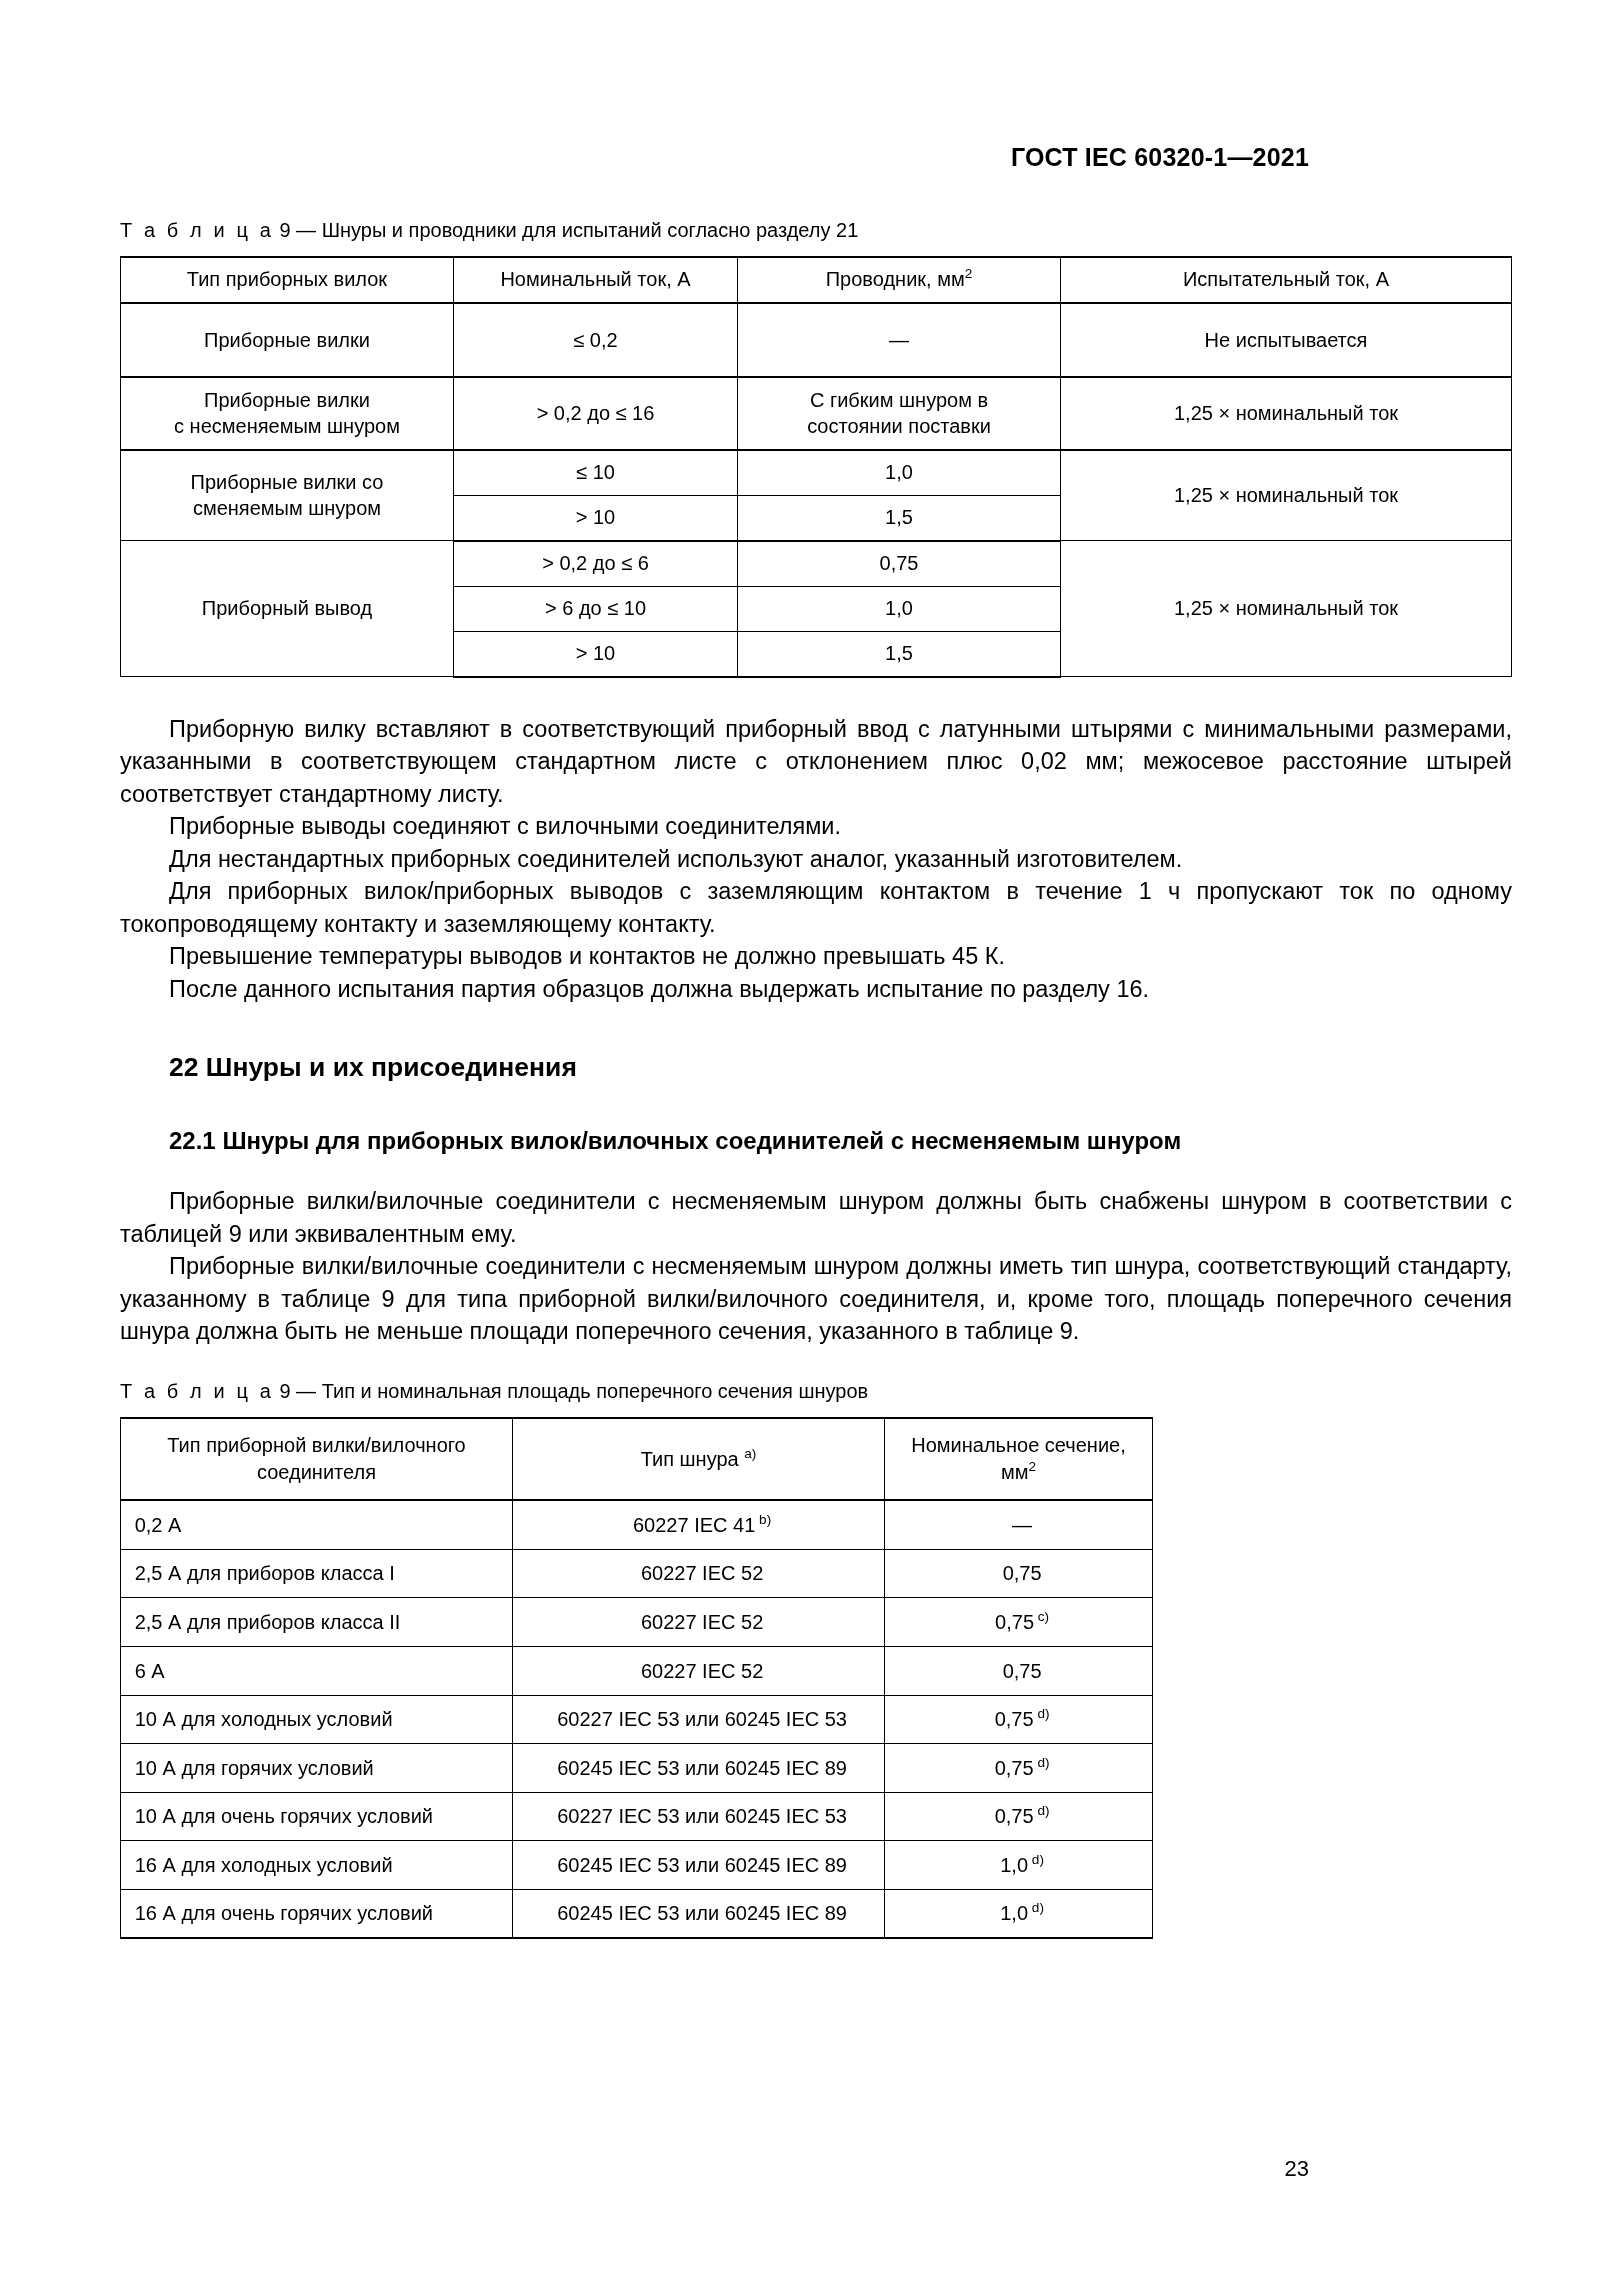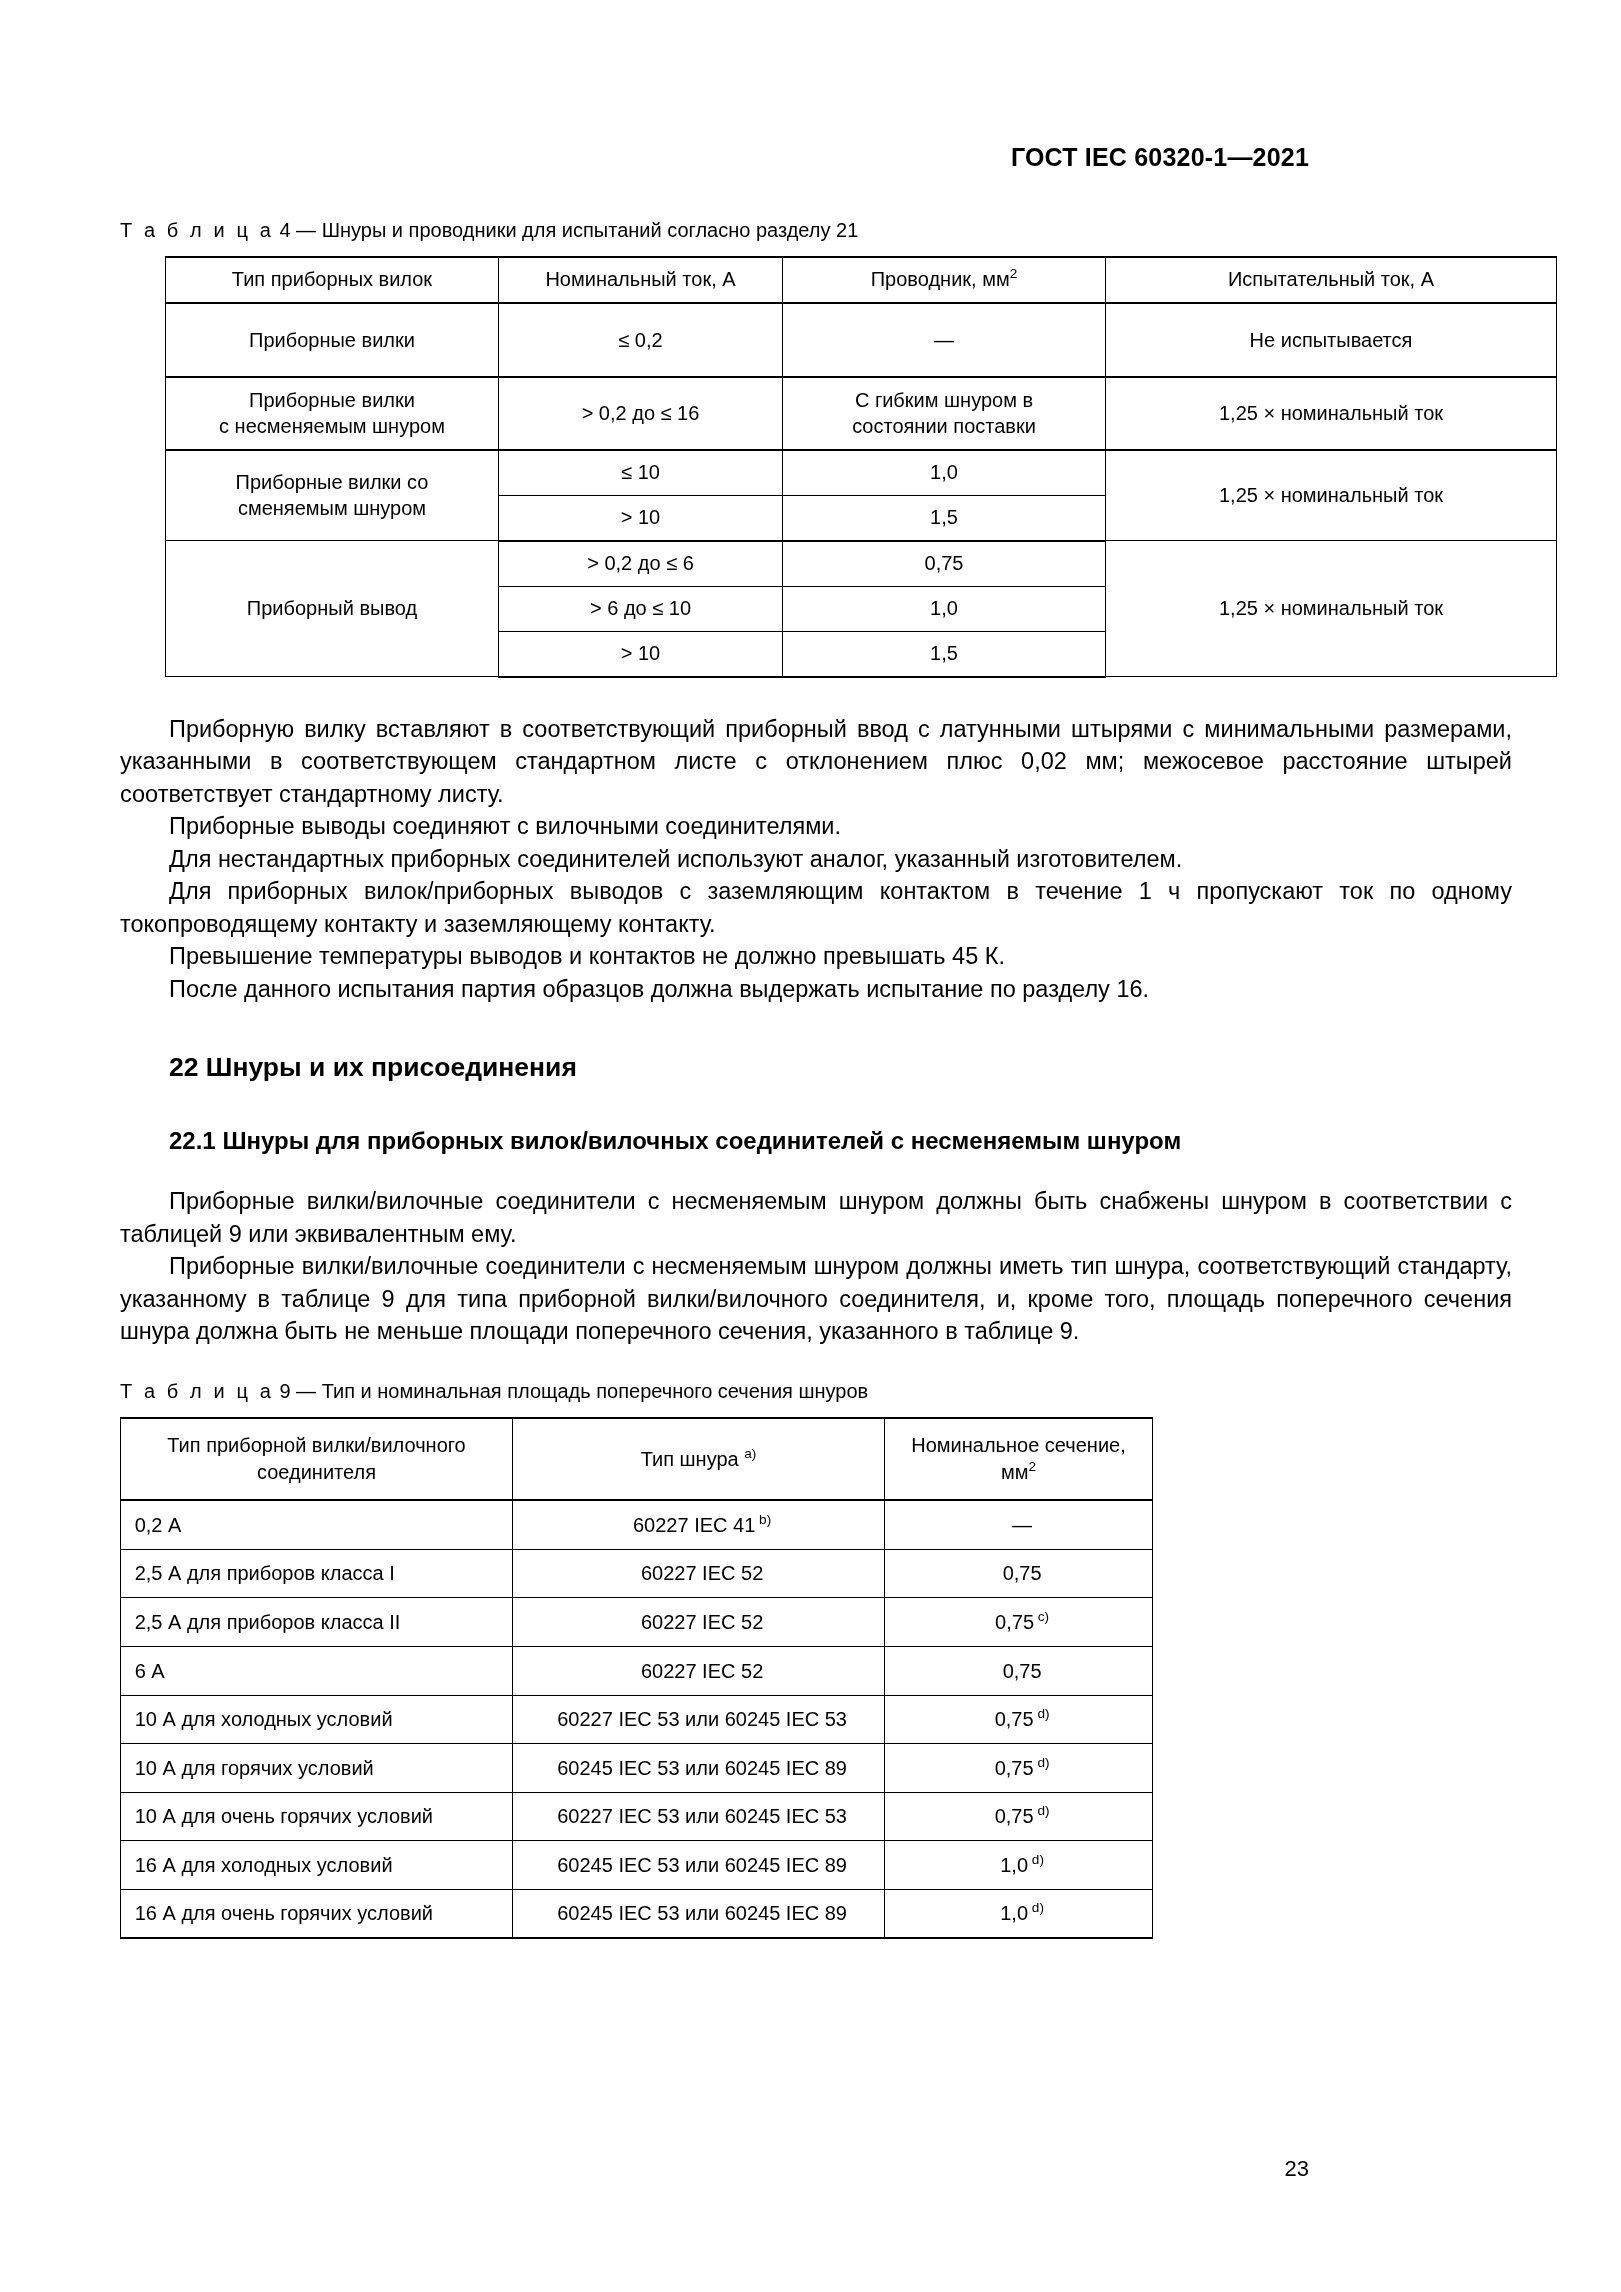--- a/index.html
+++ b/index.html
@@ -81,21 +81,20 @@
   sup {
     font-size: 0.68em;
     vertical-align: super;
     line-height: 0;
   }
 
   
   #table8 {
     width: 1392px;
     margin-bottom: 35px;
-    margin-left: 45px;
   }
   #table8 col.c1 { width: 333px; }
   #table8 col.c2 { width: 284px; }
   #table8 col.c3 { width: 323px; }
   #table8 col.c4 { width: 451px; }
   #table8 td.tall { height: 55px; }
 
   
   #table9 {
     width: 934px;
@@ -152,21 +151,21 @@
 <body>
 
 <div class="page">
 
   <div class="runhead">ГОСТ IEC 60320-1—2021</div>
 
   <div class="content">
 
     <div class="tbl-caption">
       <span class="tw">Т а б л и ц а</span>
-      <span>4 — Шнуры и проводники для испытаний согласно разделу 21</span>
+      <span>9 — Шнуры и проводники для испытаний согласно разделу 21</span>
     </div>
 
     <table class="gost" id="table8">
       <colgroup>
         <col class="c1">
           <col class="c2">
           <col class="c3">
           <col class="c4">
       </colgroup>
       <thead>

